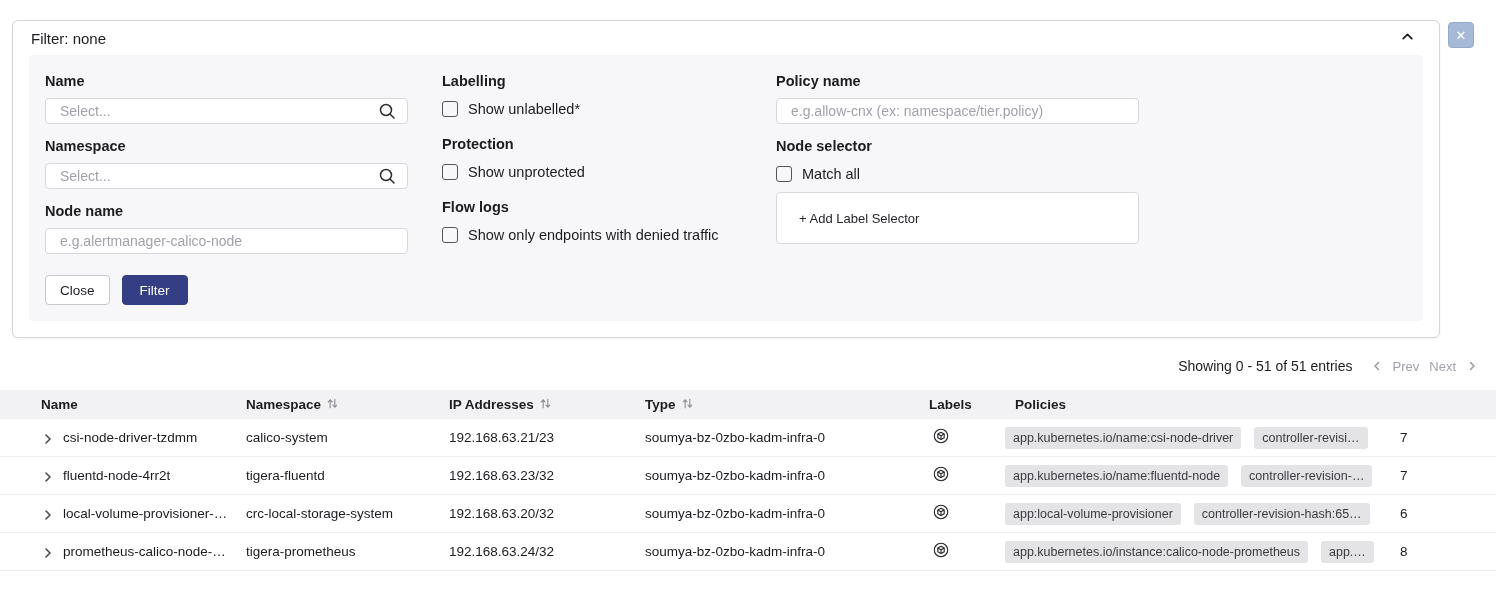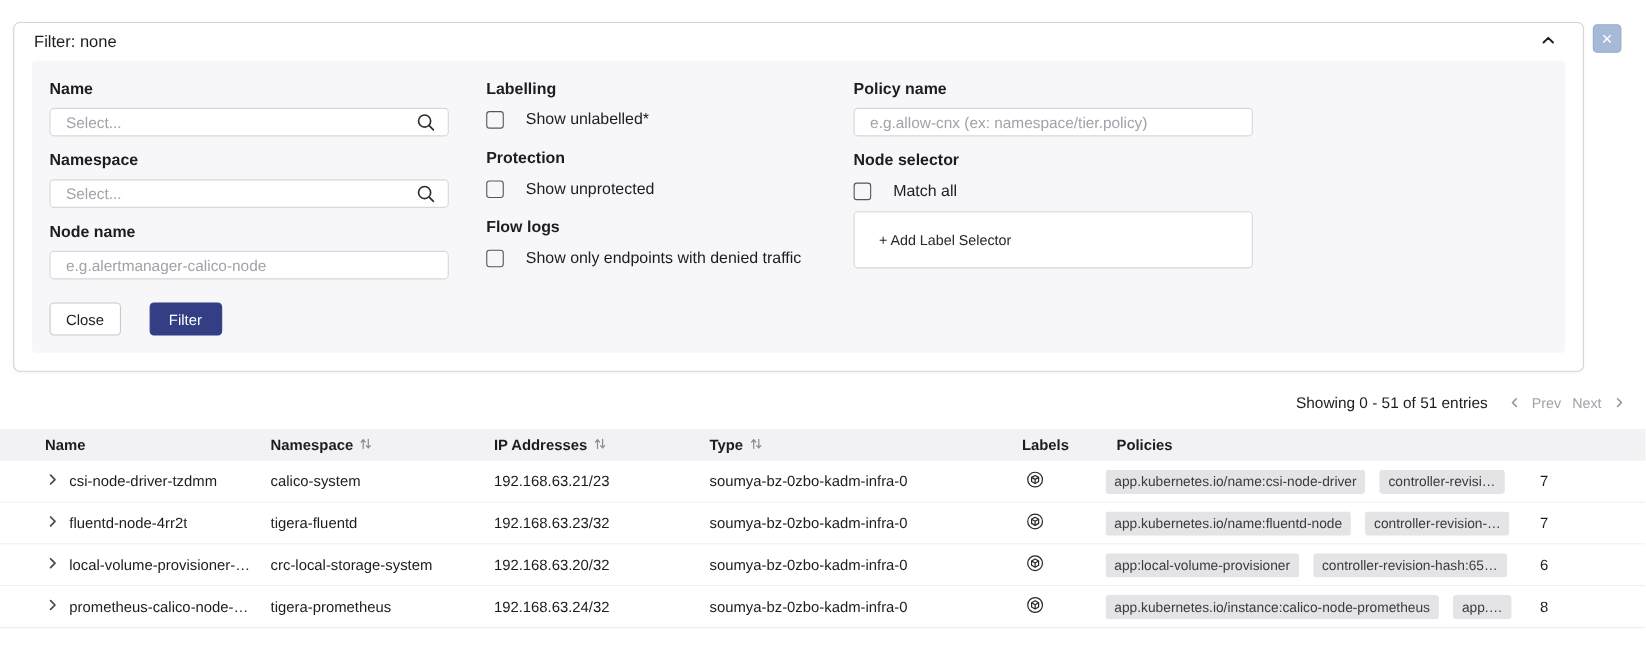--- a/index.html
+++ b/index.html
@@ -54,32 +54,32 @@
     font-size: 14px;
     font-family: "Liberation Sans", sans-serif;
     color: #1c1c21;
     outline: none;
   }
   .text-input.no-icon { padding-right: 14px; }
   .text-input::placeholder { color: #a2a2aa; }
   .input-icon { position: absolute; right: 12px; top: 50%; transform: translateY(-50%); display: flex; }
 
   .group-heading { font-size: 14.5px; font-weight: 600; color: #1c1c21; margin-bottom: 10px; line-height: 20px; }
-  .check-row { display: flex; align-items: center; gap: 20px; margin-bottom: 17px; }
+  .check-row { display: flex; align-items: center; gap: 10px; margin-bottom: 17px; }
   .checkbox {
     width: 16px; height: 16px;
     border: 1px solid #54565c;
     border-radius: 3px;
     background: transparent;
     flex: 0 0 auto;
     cursor: pointer;
   }
   .check-label { font-size: 14.5px; color: #1c1c21; }
 
-  .btn-row { display: flex; align-items: center; gap: 26px; margin-top: 21px; }
+  .btn-row { display: flex; align-items: center; gap: 12px; margin-top: 21px; }
   .btn {
     font-family: "Liberation Sans", sans-serif;
     font-size: 13.5px;
     border-radius: 4px;
     padding: 6px 14px;
     height: 30px;
     cursor: pointer;
   }
   .btn-outline { background: #fff; border: 1px solid #c8c8ce; color: #1c1c21; }
   .btn-primary { background: #333e85; border: 1px solid #333e85; color: #fff; padding: 6px 17px; }
@@ -144,21 +144,21 @@
     font-size: 13.5px;
   }
   .th { display: flex; align-items: center; gap: 5px; }
   .th:first-child { padding-left: 5px; }
   .trow {
     height: 38px;
     border-bottom: 1px solid #ededf0;
     font-size: 13.5px;
     background: #fff;
   }
-  .name-cell { display: flex; align-items: flex-start; gap: 9px; padding-left: 6px; overflow: hidden; }
+  .name-cell { display: flex; align-items: flex-end; gap: 9px; padding-left: 6px; overflow: hidden; }
   .row-chevron { display: flex; align-items: center; cursor: pointer; flex: 0 0 auto; }
   .row-name { white-space: nowrap; overflow: hidden; }
   .cell { white-space: nowrap; overflow: hidden; padding-right: 10px; }
   .type-cell { display: flex; align-items: center; padding-left: 4px; }
   .labels-cell { display: flex; align-items: center; gap: 13px; overflow: hidden; }
   .tag {
     background: #e4e4e7;
     color: #3a3a40;
     border-radius: 3px;
     padding: 4px 8px;

